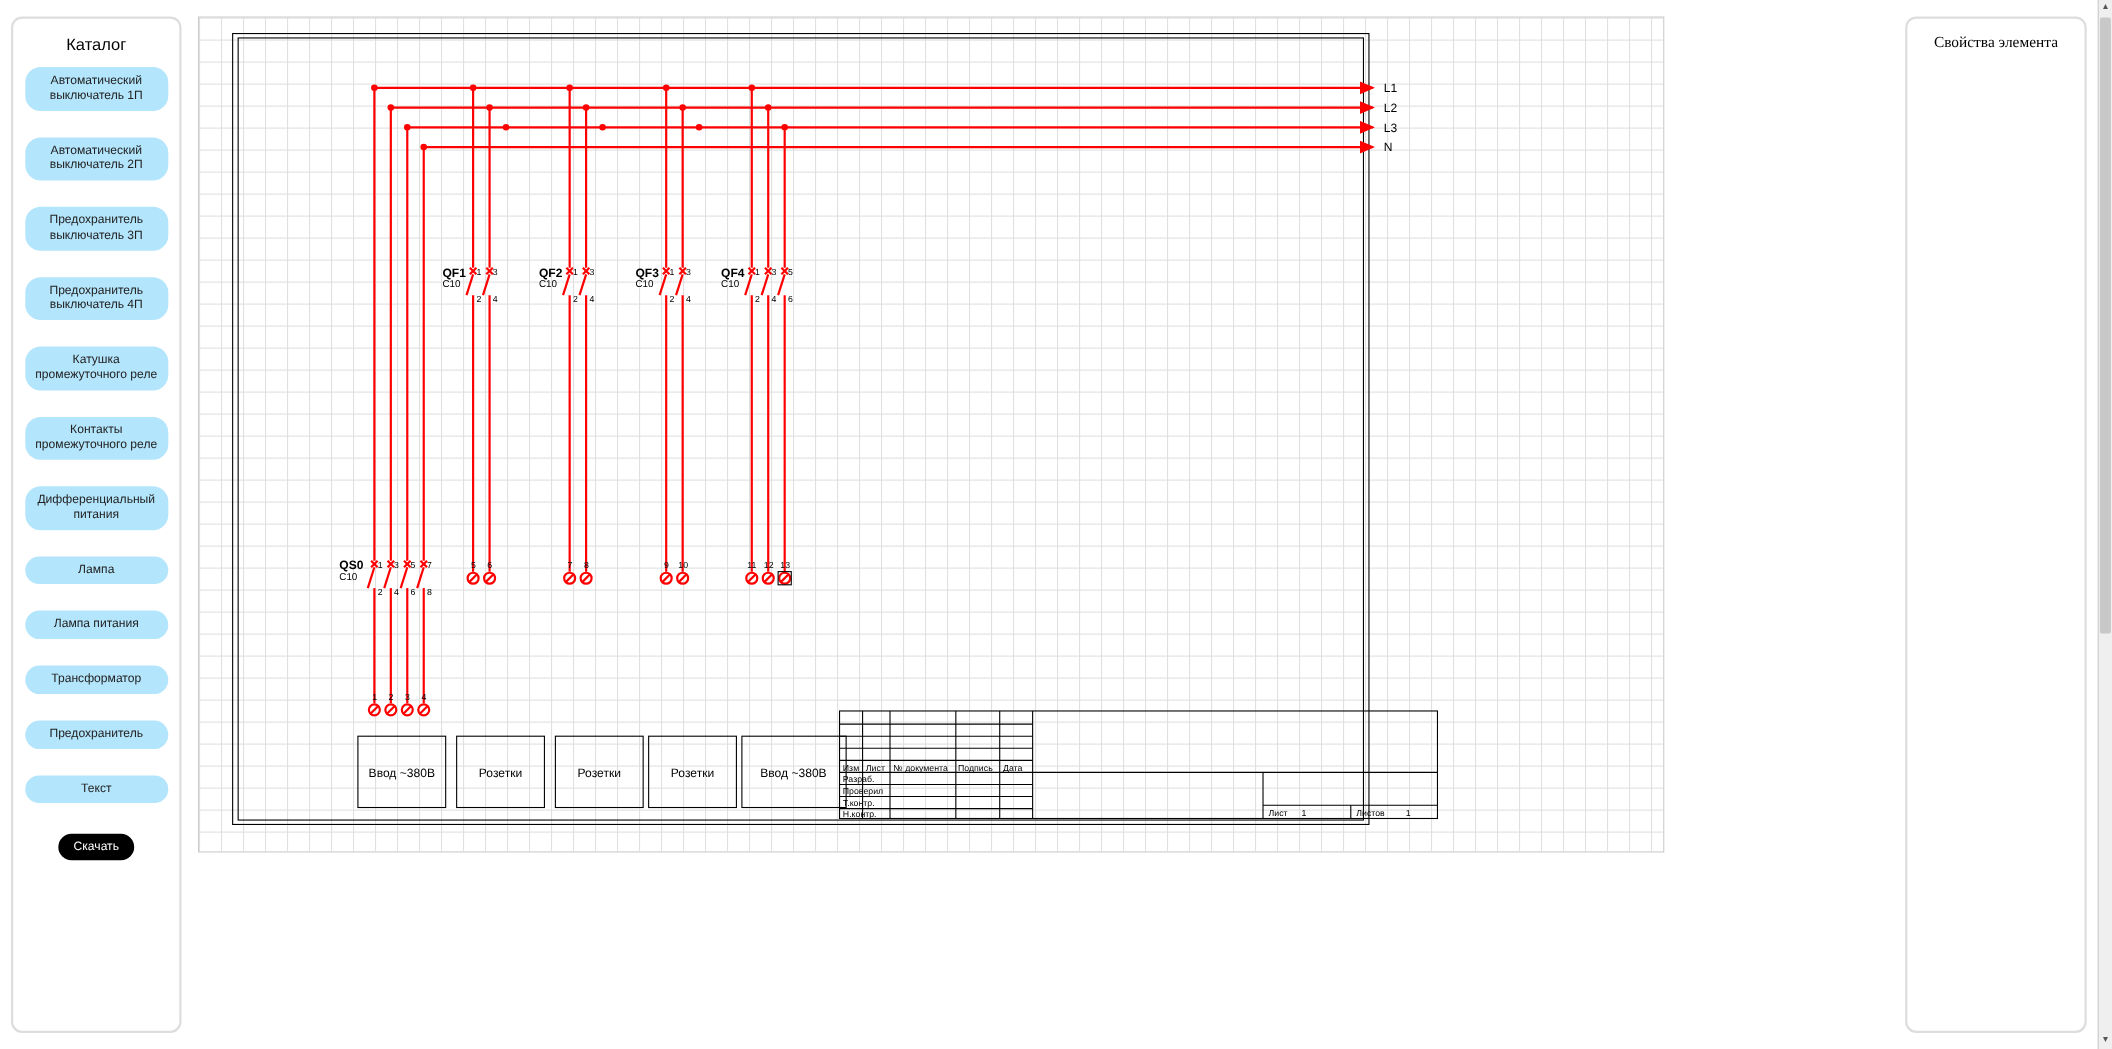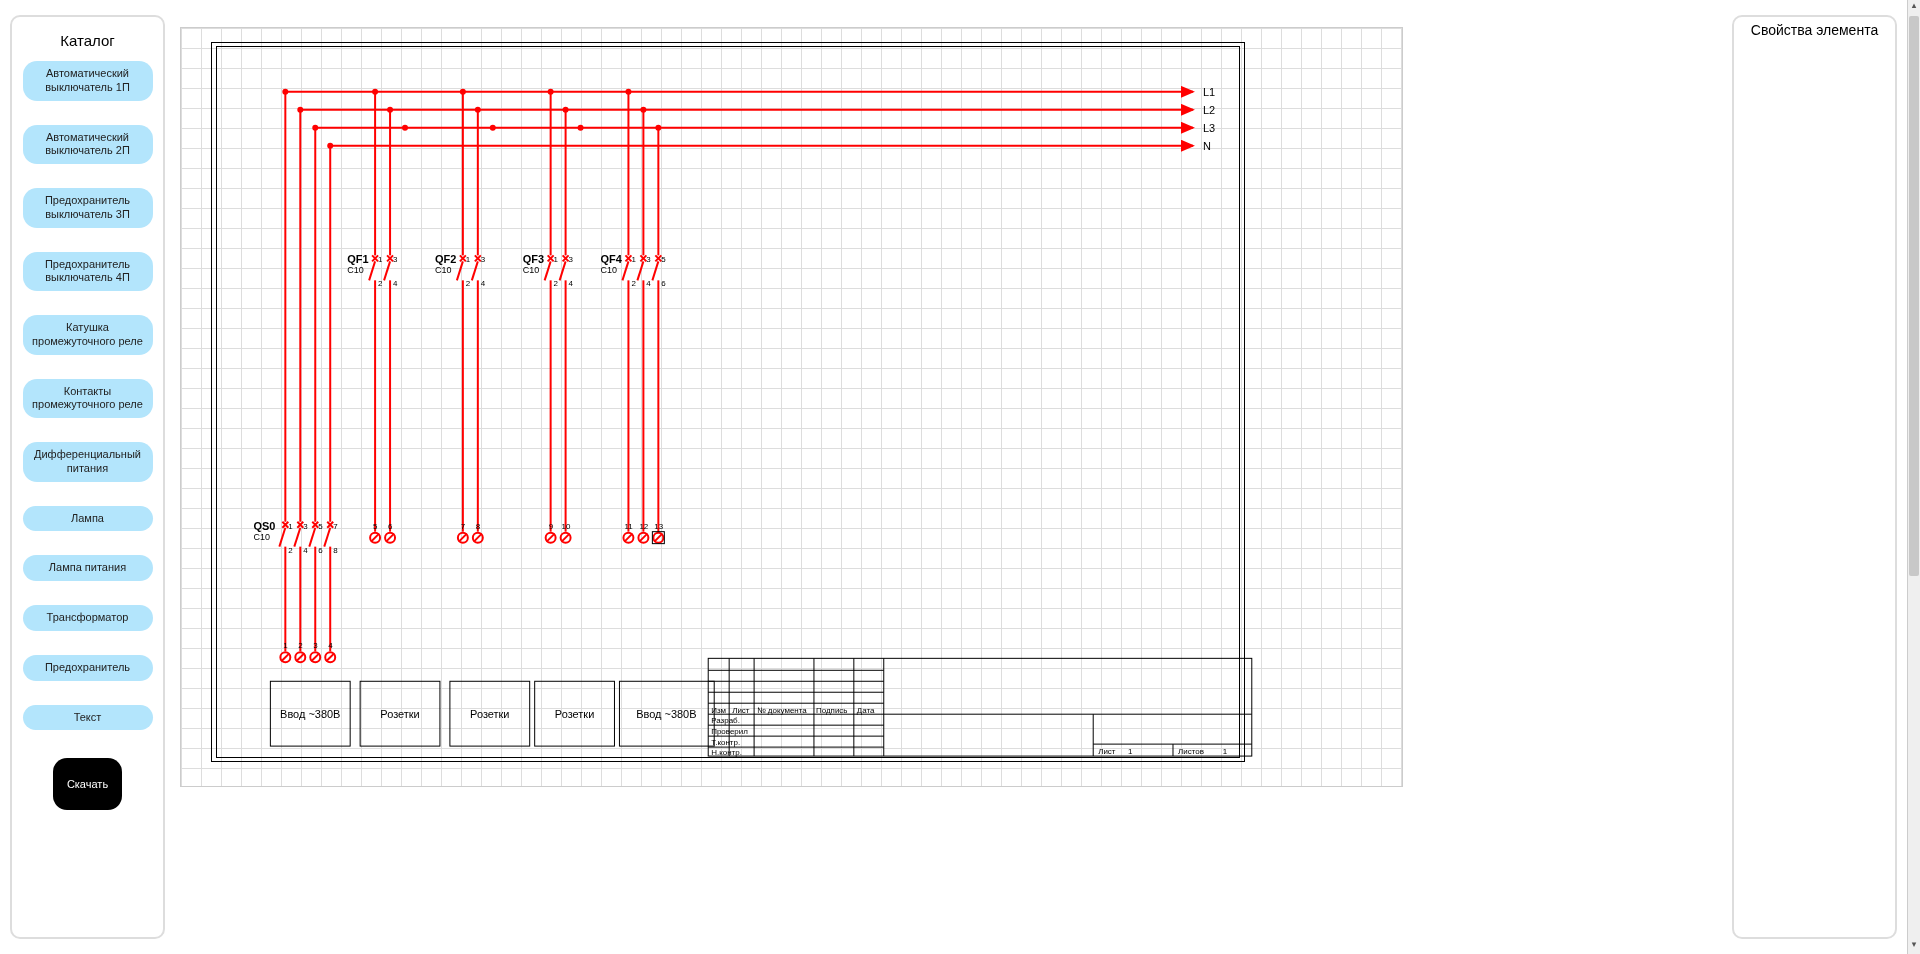--- a/index.html
+++ b/index.html
@@ -1,30 +1,29 @@
 <!DOCTYPE html>
 <html><head>
 <meta charset="utf-8">
 <style>
   * { box-sizing: border-box; }
   html, body { margin:0; padding:0; height:100%; font-family: 'Segoe UI', Arial, sans-serif; background:#fff; }
   .app { display:flex; width:100%; height:954px; }
   .sidebar { width:155px; margin:15px 10px; border:2px solid #ddd; border-radius:10px; padding:10px 5px; display:flex; flex-direction:column; align-items:center; }
   .sidebar-title { font-size:15px; font-weight:500; margin:5px 0 12px; text-align:left; }
   .cat-btn { width:130px; background:#b3e5fc; border:none; border-radius:14px; padding:6px 4px; margin-bottom:24px; font-size:11px; line-height:1.25; cursor:pointer; color:#222; }
-  .download-btn { background:#000; color:#fff; border:none; border-radius:14px; padding:20px 14px; font-size:11px; cursor:pointer; margin-top:4px; }
-  .right-panel { width:165px; margin:15px 10px; border:2px solid #ddd; border-radius:10px; padding:0 5px; }
+  .download-btn { background:#000; color:#fff; border:none; border-radius:14px; padding:6px 14px; font-size:11px; cursor:pointer; margin-top:4px; }
+  .right-panel { width:165px; margin:15px 10px; border:2px solid #ddd; border-radius:10px; padding:10px 5px;font-family:Liberation Serif, serif; }
   .right-title { font-size:14px; font-weight:500; text-align:center; margin-top:5px; }
   .canvas-wrap { flex:1; overflow:auto; padding:15px 5px; }
-  .canvas { width:1223px; height:760px; position:relative; background-image:
+  .canvas { width:1333px; height:760px; position:relative; background-image:
       linear-gradient(#ddd 1px, transparent 1px),
       linear-gradient(90deg, #ddd 1px, transparent 1px);
     background-size:20px 20px;
     border:1px solid #ccc;
-    margin-top:12px;
   }
   .border-outer { position:absolute; top:14px; left:30px; width:1034px; height:720px; border:1px solid #000; }
   .border-inner { position:absolute; top:18px; left:35px; width:1024px; height:712px; border:1px solid #000; }
   .schematic { position:absolute; top:0; left:0; width:100%; height:100%; }
   .device-label { font-size:11px; font-weight:bold; }
   .sub-label { font-size:9px; }
   .terminal-label { font-size:8px; }
   .bus-label { font-size:11px; font-weight:500; }
   .box-label { font-size:11px; }
   .tb-label { font-size:8px; }

